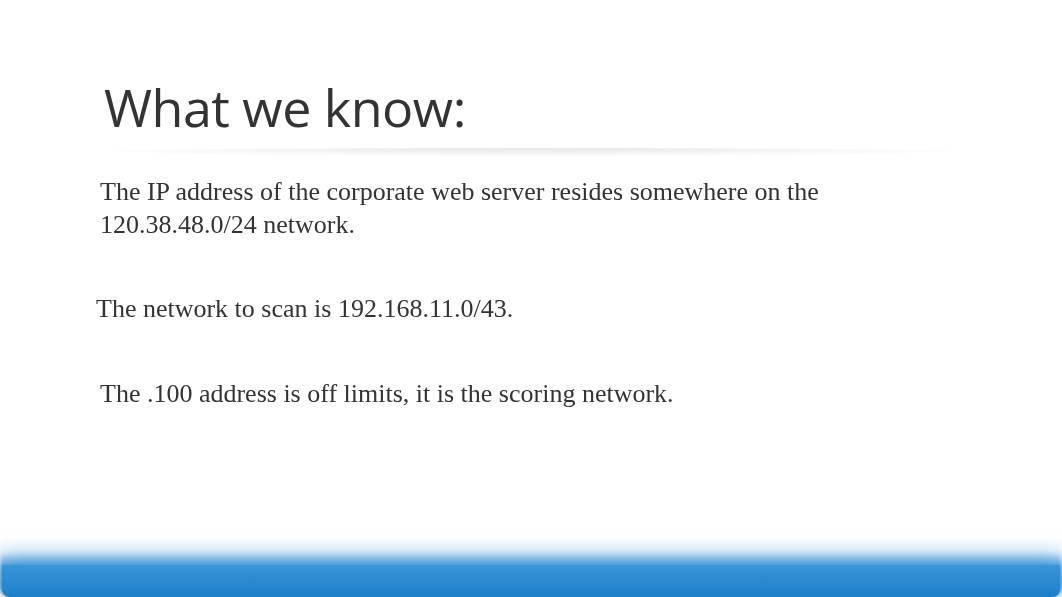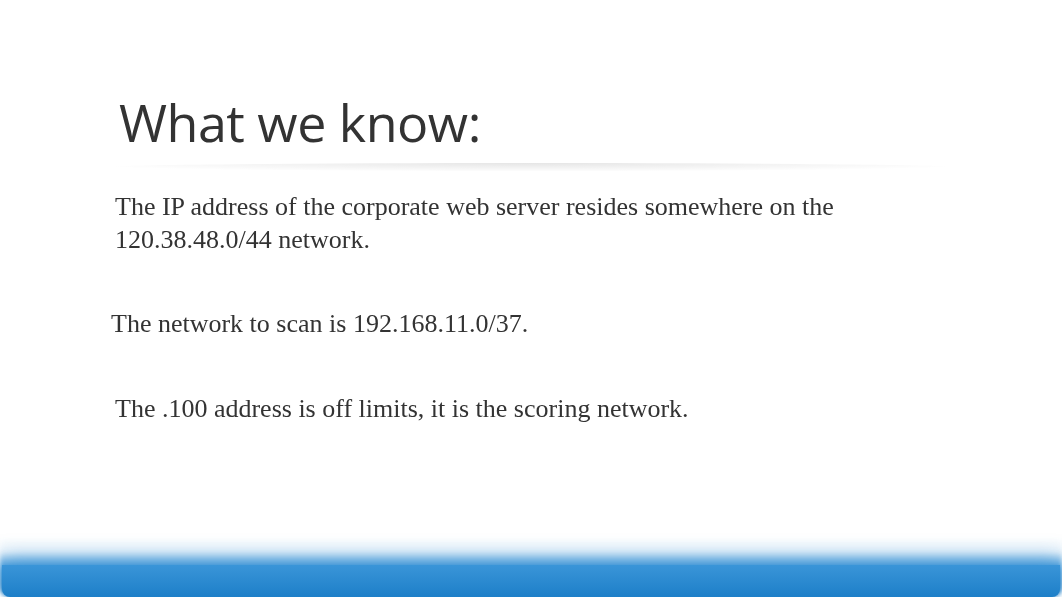--- a/index.html
+++ b/index.html
@@ -12,21 +12,21 @@
       height: 597px;
       background: #ffffff;
       position: relative;
       font-family: Georgia, 'Times New Roman', serif;
       overflow: hidden;
     }
     .slide-container {
       width: 100%;
       height: 100%;
       position: relative;
-      padding: 16px;
+      padding: 1px;
     }
     .heading {
       font-family: 'Segoe UI', 'Open Sans', Arial, sans-serif;
       font-size: 52px;
       font-weight: 400;
       color: #333333;
       padding: 70px 0 0 103px;
       letter-spacing: -0.5px;
     }
     .heading-underline {
@@ -86,19 +86,19 @@
       box-shadow: 0 -8px 20px rgba(46, 141, 212, 0.5);
     }
   </style>
 </head>
 <body>
 
 <div class="slide-container">
   <h1 class="heading">What we know:</h1>
   <div class="heading-underline"></div>
   <div class="content">
-    <p class="para">The IP address of the corporate web server resides somewhere on the 120.38.48.0/44 network.</p>
-    <p class="para">The network to scan is 192.168.11.0/37.</p>
+    <p class="para">The IP address of the corporate web server resides somewhere on the 120.38.48.0/24 network.</p>
+    <p class="para">The network to scan is 192.168.11.0/43.</p>
     <p class="para">The .100 address is off limits, it is the scoring network.</p>
   </div>
   <div class="bottom-bar"></div>
   <div class="bottom-bar-solid"></div>
 </div>
 
 </body></html>

